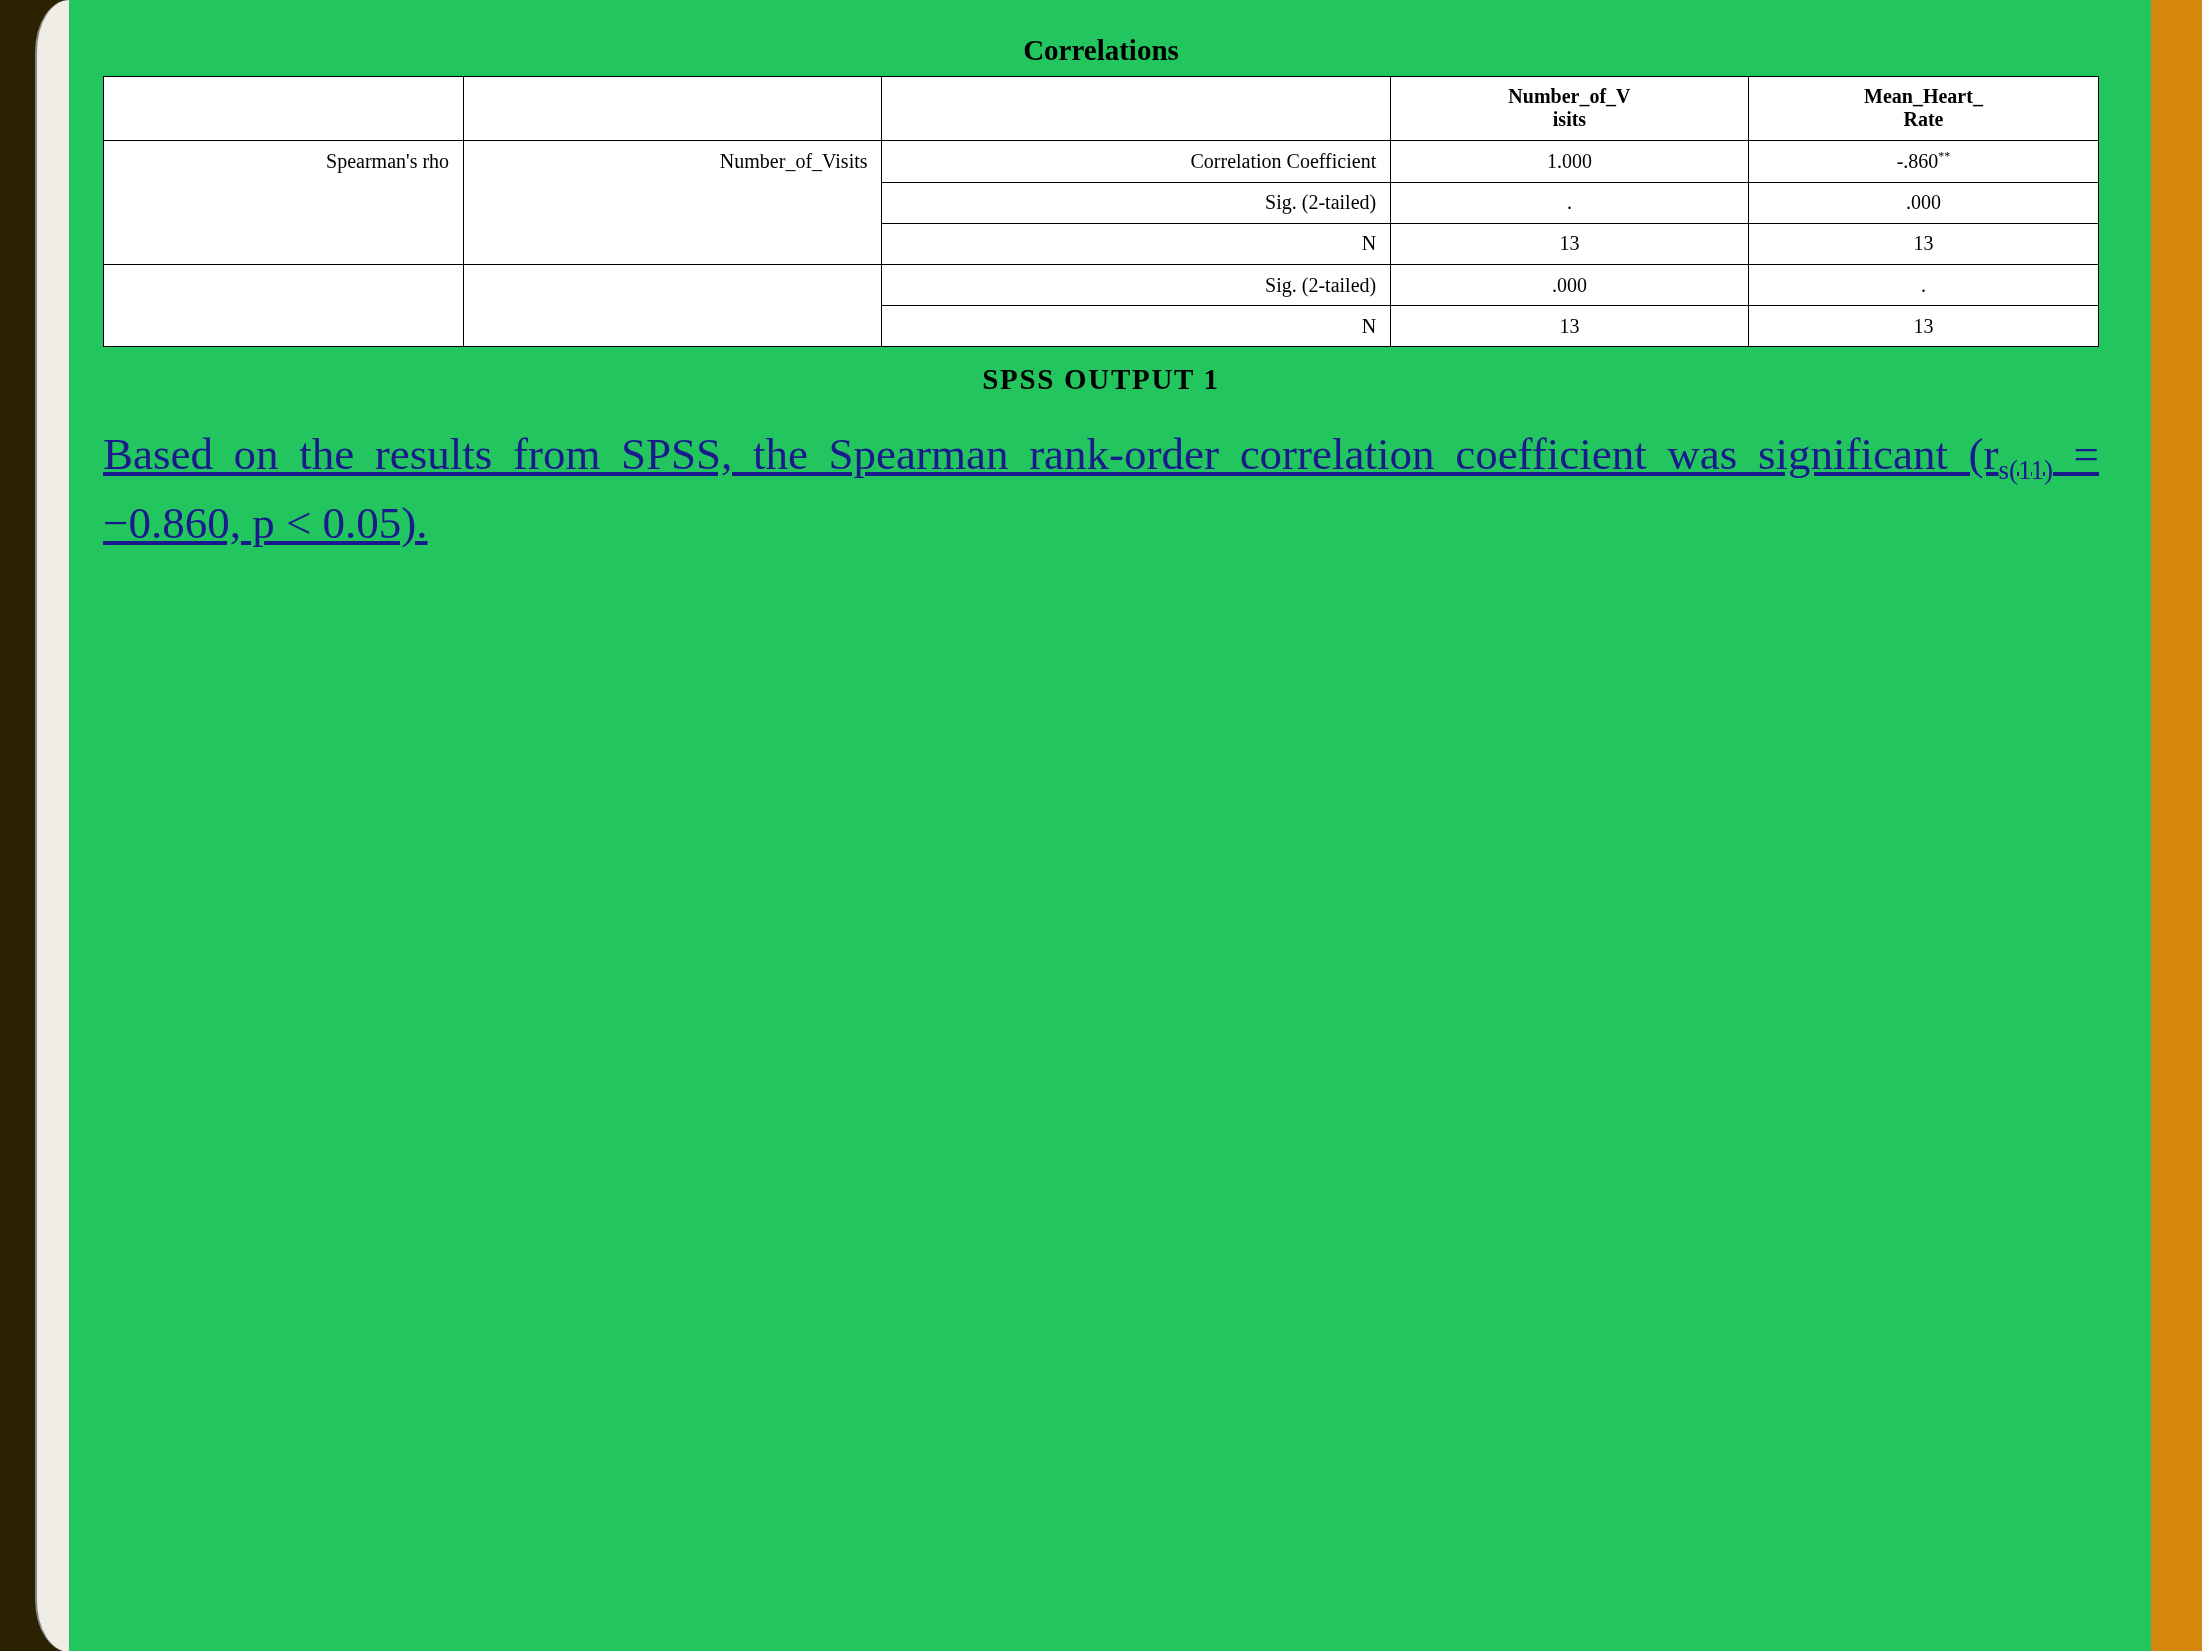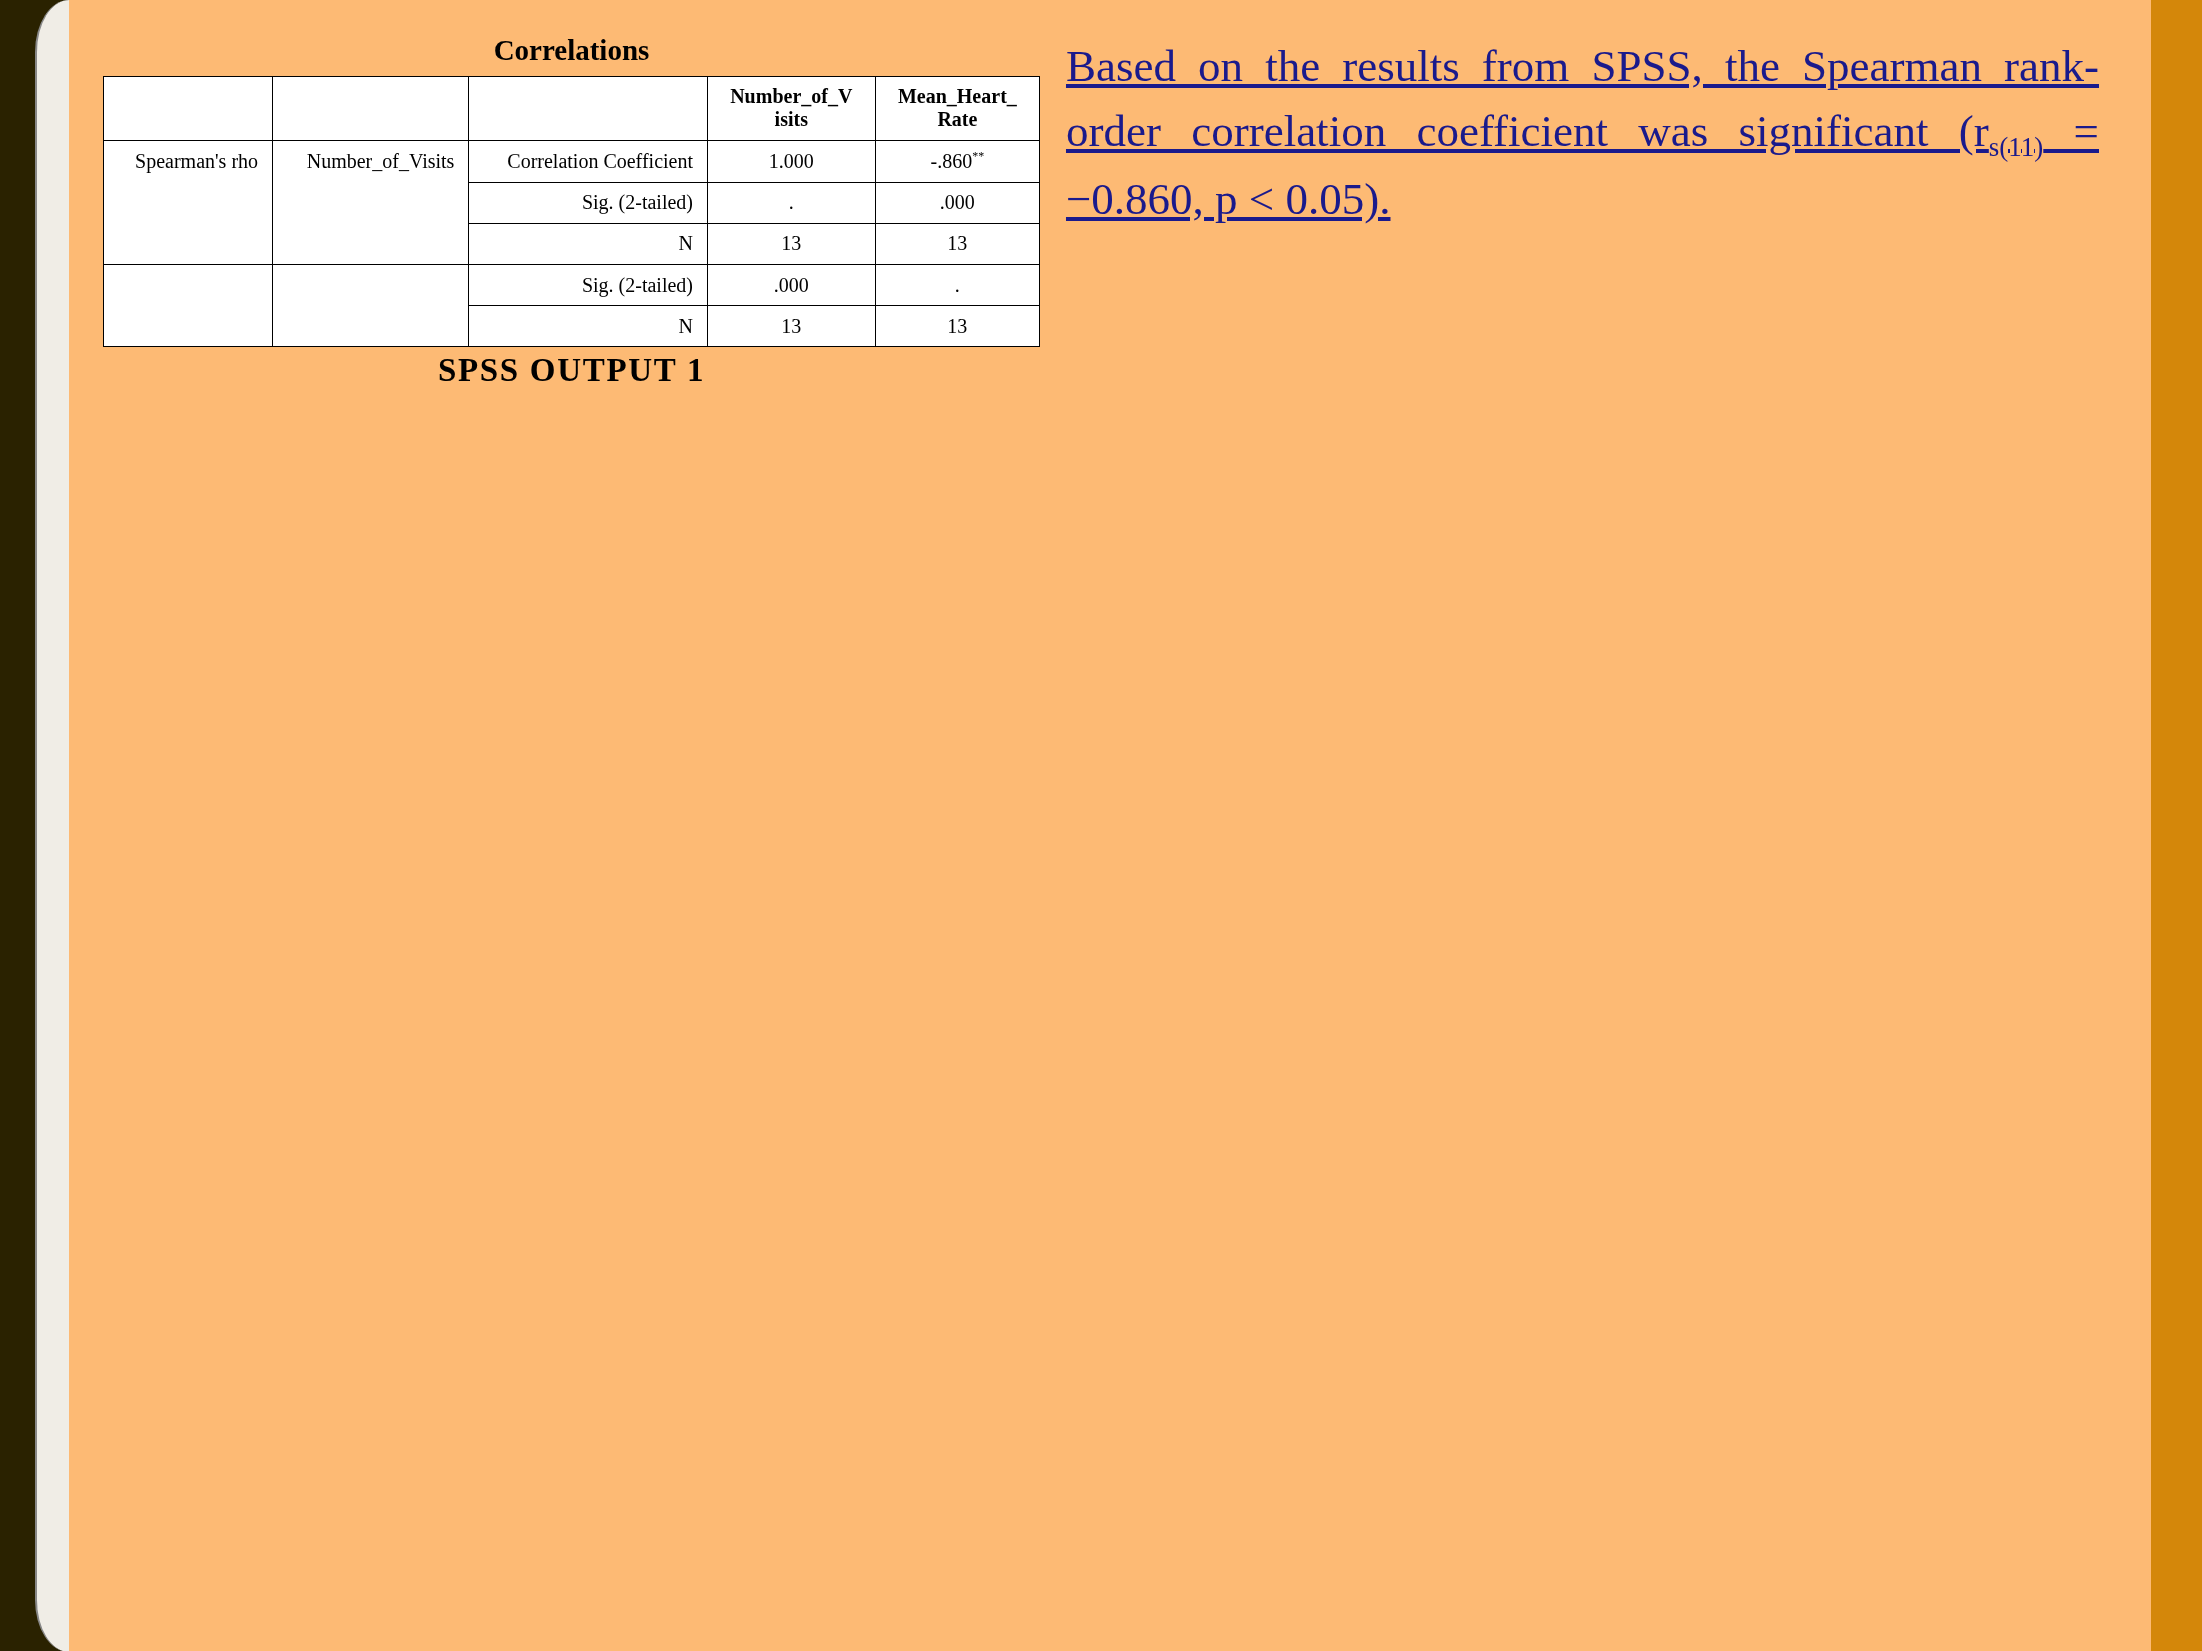--- a/index.html
+++ b/index.html
@@ -40,22 +40,23 @@
     .right-sidebar {
       width: 52px;
       height: 100%;
       background-color: #d4870a;
       flex-shrink: 0;
     }
 
     .main-content {
       flex: 1;
       padding: 34px 52px 34px 34px;
-      background-color: #fdba74;
+      background-color: #22c55e;
       display: flex;
+      flex-direction: column;
       gap: 26px;
     }
 
     
     .correlations-section {
       width: 100%;
     }
 
     .table-title {
       text-align: center;
@@ -102,24 +103,24 @@
     }
 
     .footnote {
       font-size: 22.4px;
       margin-top: 8.6px;
       color: #000;
     }
 
     .spss-output-label {
       text-align: center;
-      font-size: 33px;
+      font-size: 29px;
       font-weight: bold;
       letter-spacing: 1.7px;
-      margin-top: 5px;
+      margin-top: 16px;
       color: #000;
     }
 
     
     .body-text {
       font-size: 45px;
       line-height: 1.45;
       color: #1a1a8c;
       text-align: justify;
     }

